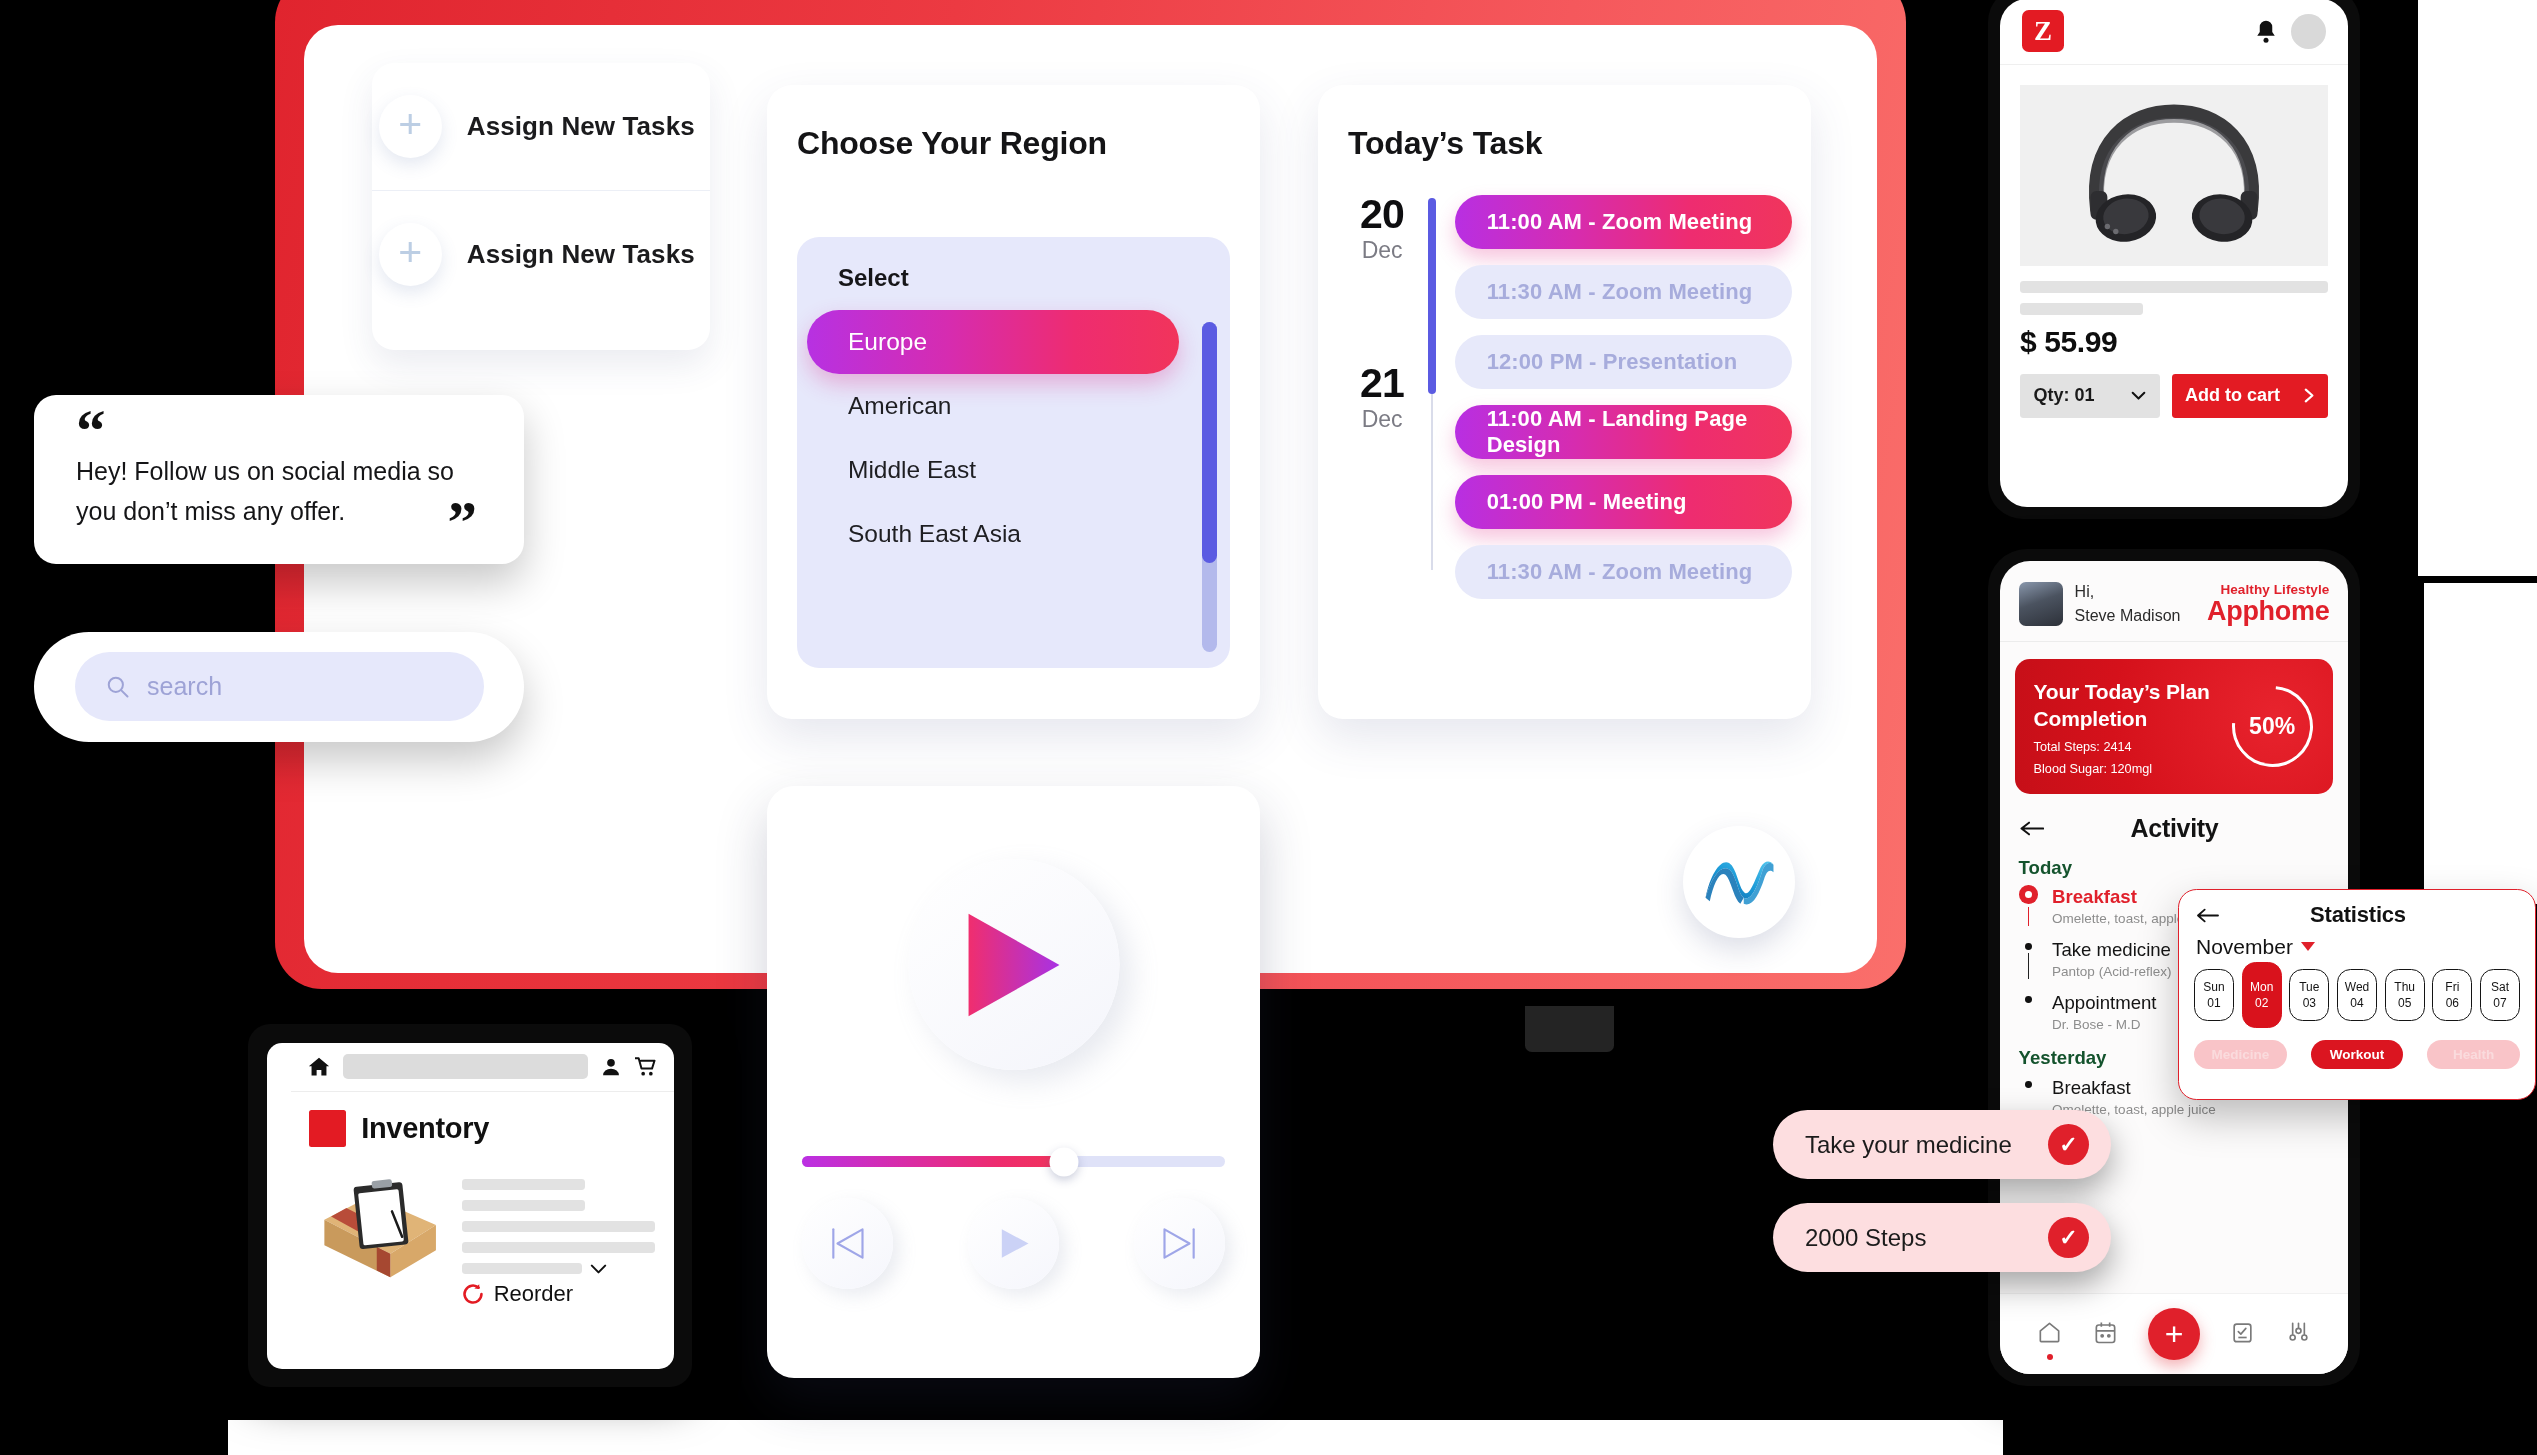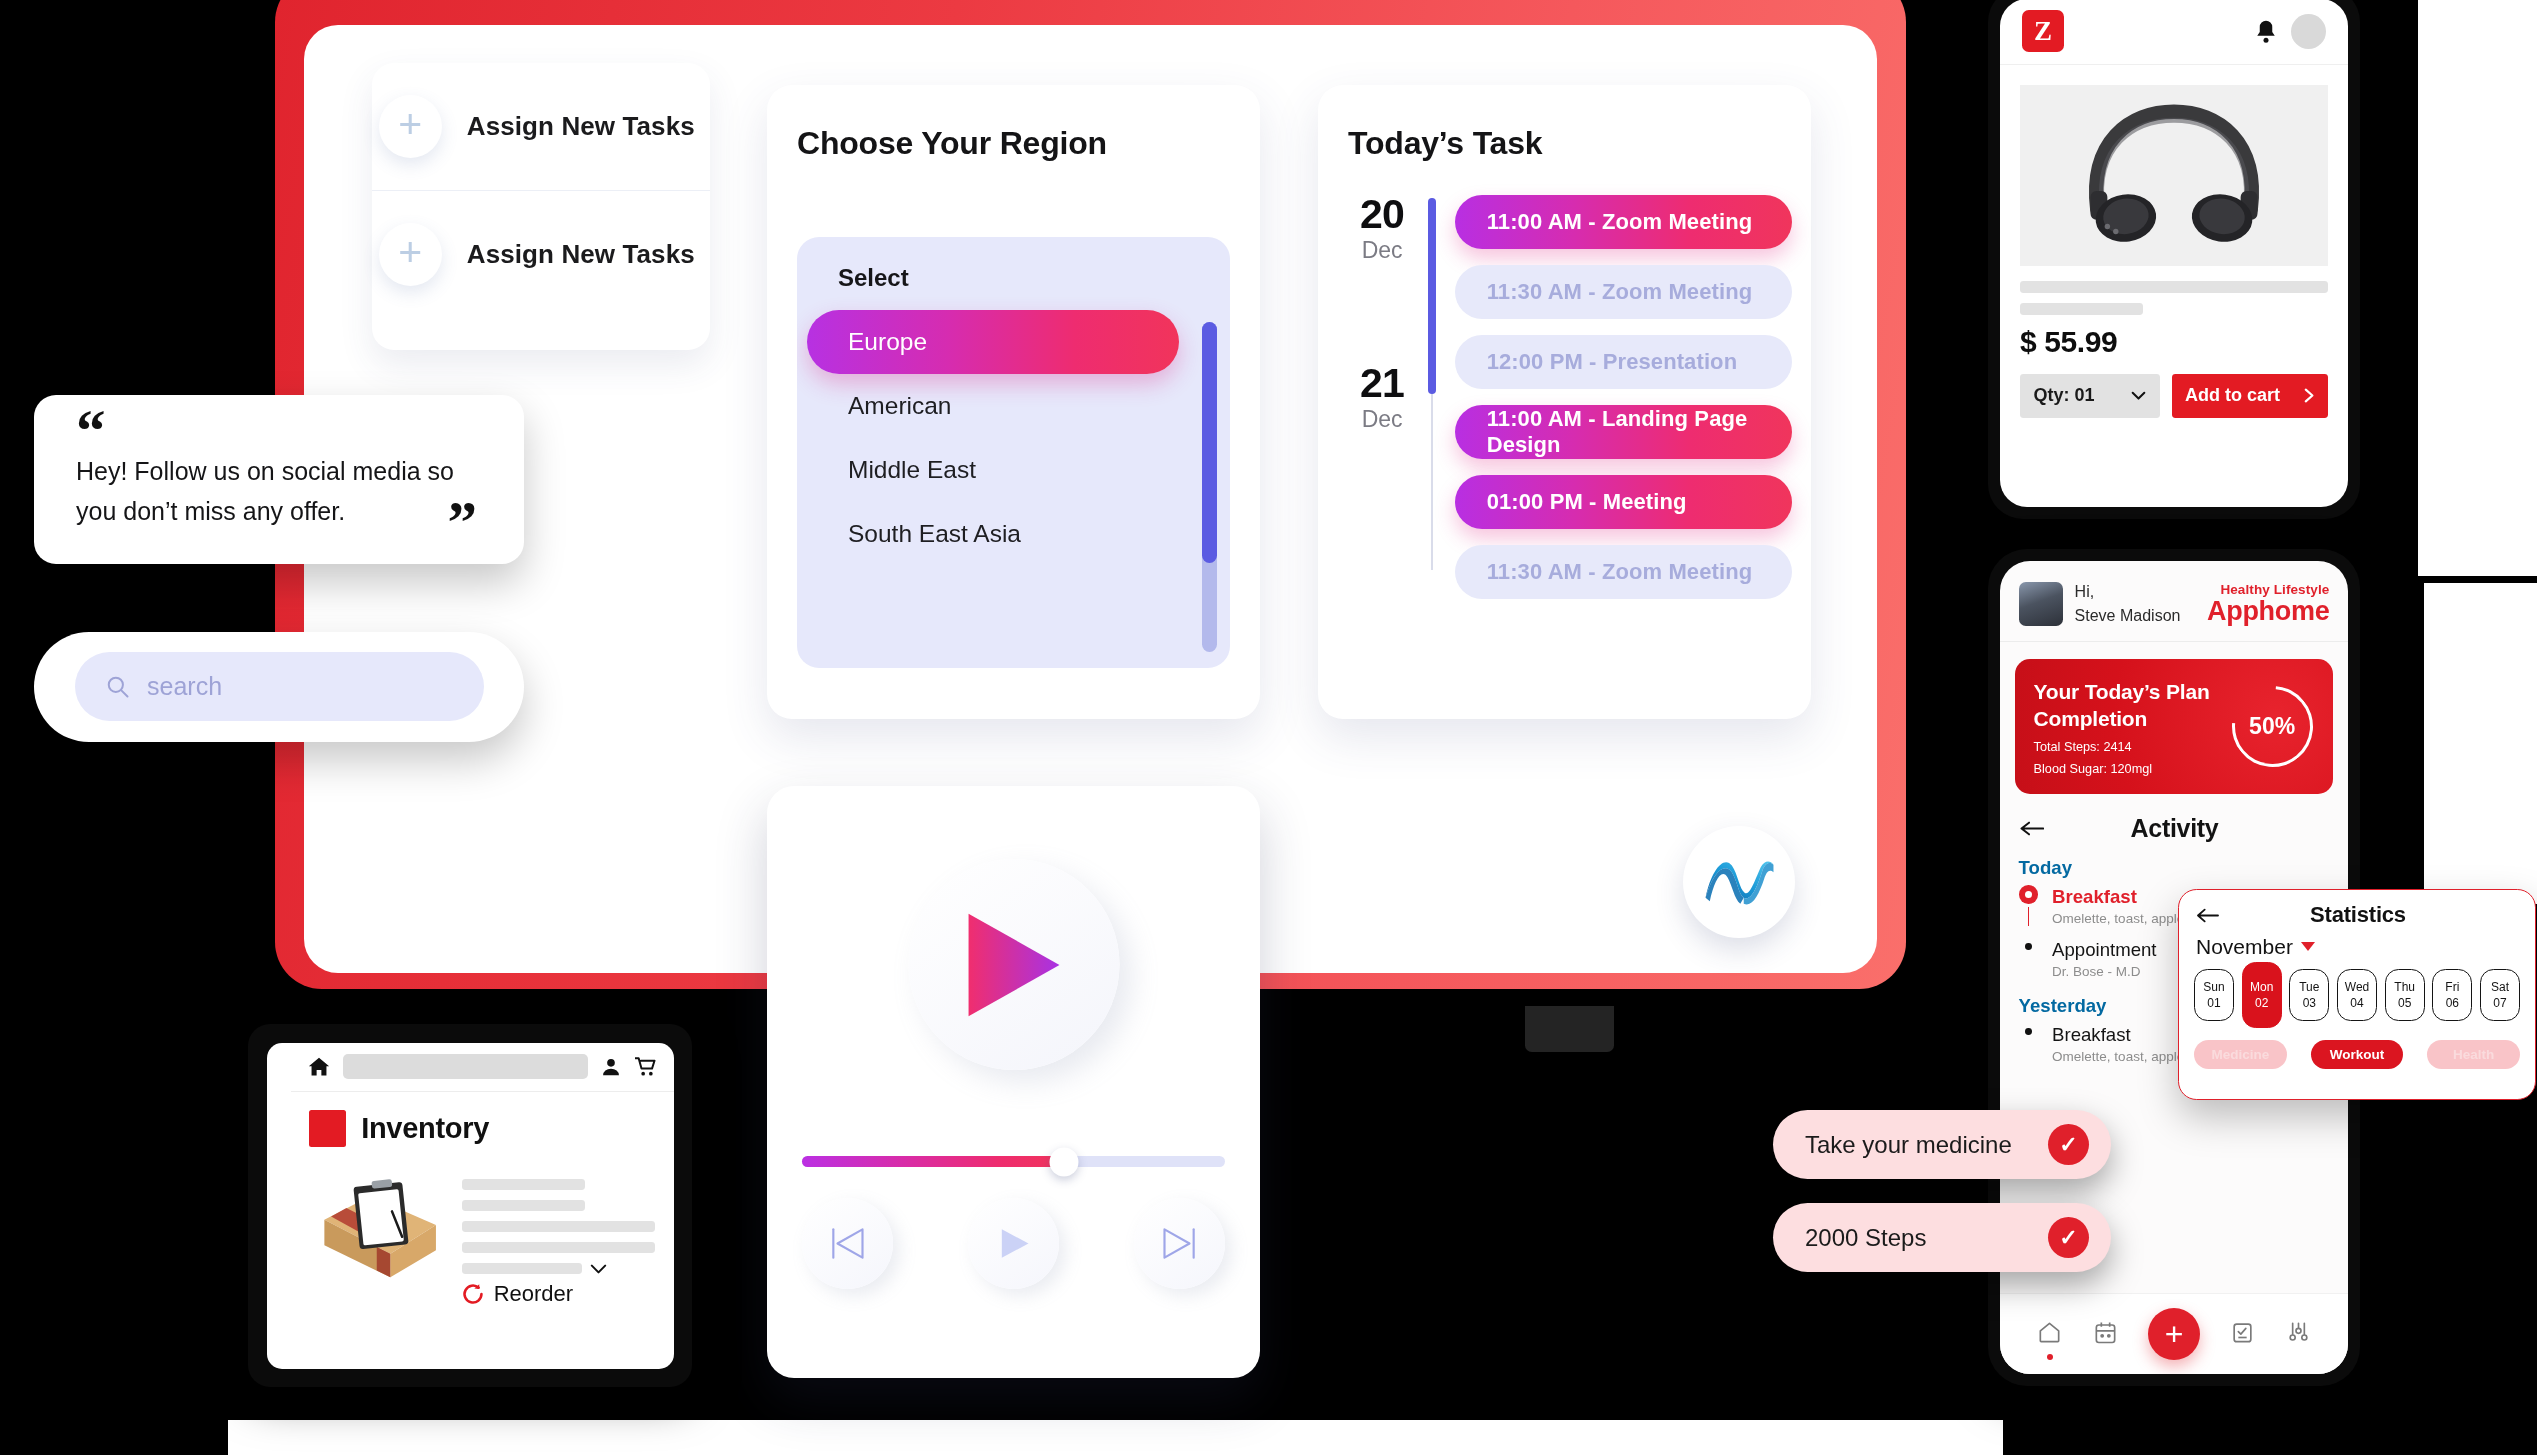--- a/index.html
+++ b/index.html
@@ -227,21 +227,21 @@
   #plan-sugar { top: 103px; }
   #plan-ring {
     position:absolute; right: 20px; top: 27px; width: 81px; height: 81px; border-radius: 50%;
     border: 3.4px solid #fff; border-top-color: transparent;
     display:flex; align-items:center; justify-content:center; transform: rotate(-40deg);
   }
   #plan-ring-num { transform: rotate(40deg); font-size: 23px; font-weight:700; color:#fff; }
   #act-head { display:flex; align-items:center; padding: 20px 18.6px 0; }
   #act-title { flex:1; text-align:center; font-size: 25px; font-weight: 700; color:#131313; letter-spacing:-0.3px; margin-right: 24px;}
   #act-list { padding: 13.5px 18.6px 0; }
-  .act-day { font-size: 18.6px; font-weight: 700; color: #0369a1; margin-bottom: 6.8px; }
+  .act-day { font-size: 18.6px; font-weight: 700; color: #14532d; margin-bottom: 6.8px; }
   .act-item { display:flex; gap: 13.5px; position: relative; padding-bottom: 12px; }
   .act-dotcol { width: 20px; flex:none; display:flex; flex-direction:column; align-items:center; }
   .act-dot-big { width: 18.6px; height: 18.6px; border-radius:50%; background:#E0202B; display:flex; align-items:center; justify-content:center; }
   .act-dot-big i { width: 7.6px; height: 7.6px; background:#fff; border-radius:50%; display:block; }
   .act-dot-sm { width: 6.8px; height: 6.8px; border-radius:50%; background:#111; margin-top: 5px;}
   .act-line { flex:1; width: 1.3px; background: currentColor; margin-top: 3.4px; }
   .act-text { flex:1; }
   .act-name { font-size: 18.6px; font-weight: 700; line-height: 1.3; }
   .act-name.hl { color: #E0202B; }
   .act-name.norm { color: #141414; font-weight:400;}
@@ -579,20 +579,30 @@
                 <i></i>
               </div>
             <div class="act-line" style="color:#E0202B"></div>
           </div>
           <div class="act-text">
             <div class="act-name hl">Breakfast</div>
             <div class="act-sub">Omelette, toast, apple juice</div>
           </div>
         </div>
 
+        <div class="act-item">
+          <div class="act-dotcol">
+            <div class="act-dot-sm"></div>
+            <div class="act-line" style="color:#222"></div>
+          </div>
+          <div class="act-text">
+            <div class="act-name norm">Take medicine</div>
+            <div class="act-sub">Pantop (Acid-reflex)</div>
+          </div>
+        </div>
 
         <div class="act-item" style="position:relative">
           <div class="act-row-bg" style="background:#F0F0F0"></div>
           <div class="act-dotcol">
             <div class="act-dot-sm"></div>
           </div>
           <div class="act-text">
             <div class="act-name norm">Appointment</div>
             <div class="act-sub">Dr. Bose - M.D</div>
           </div>

